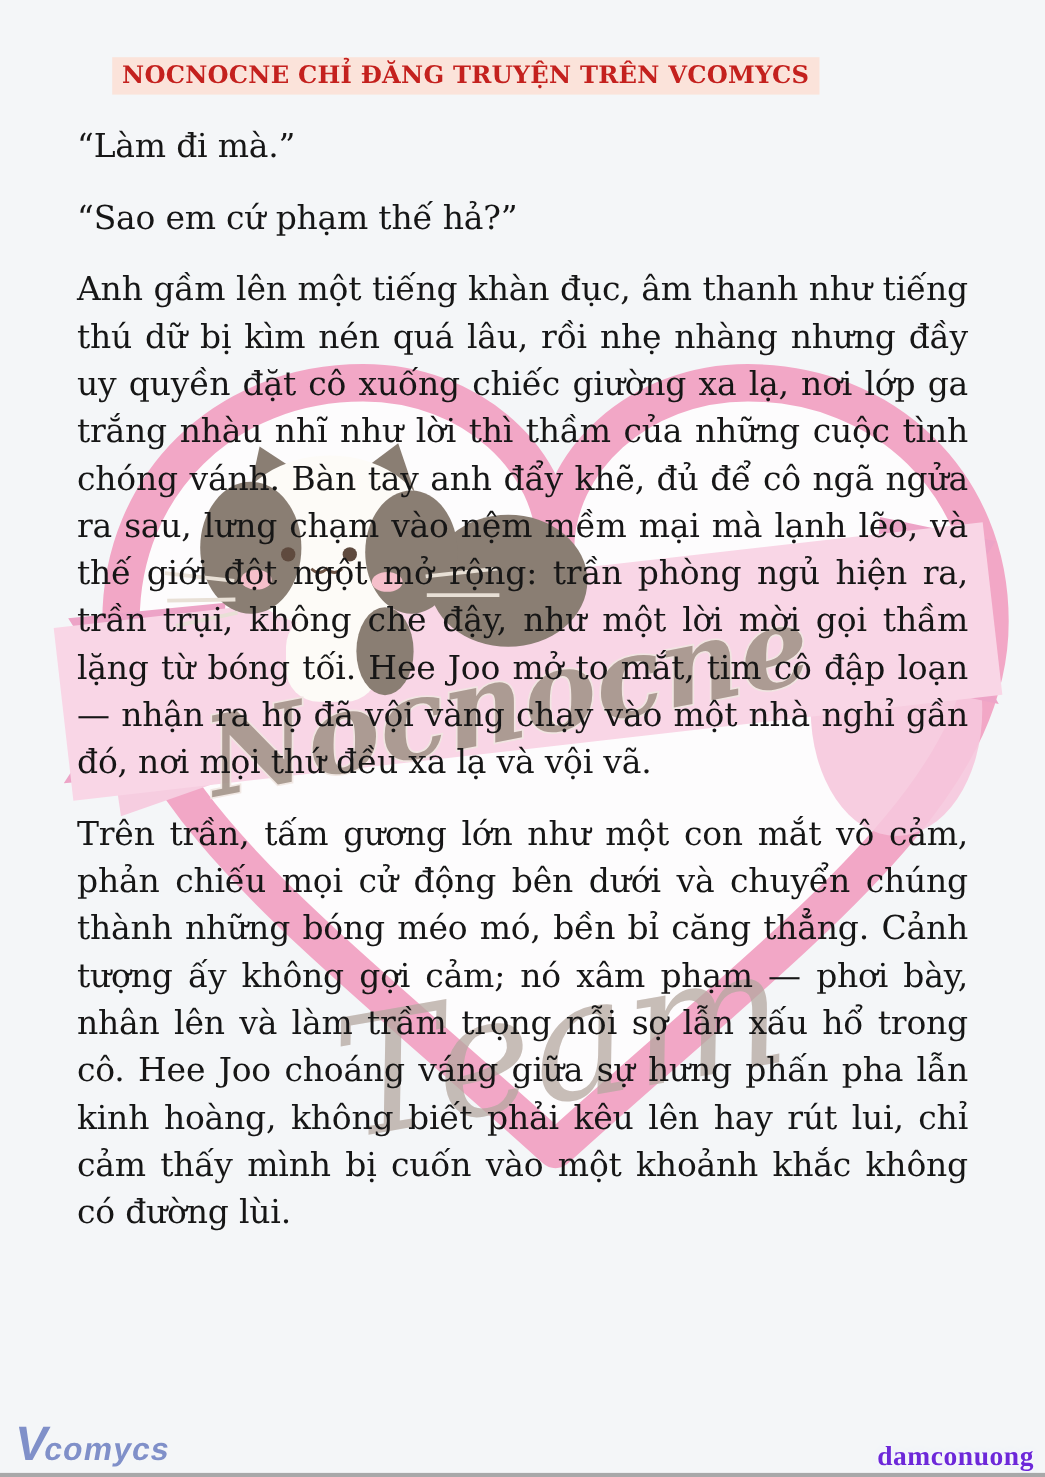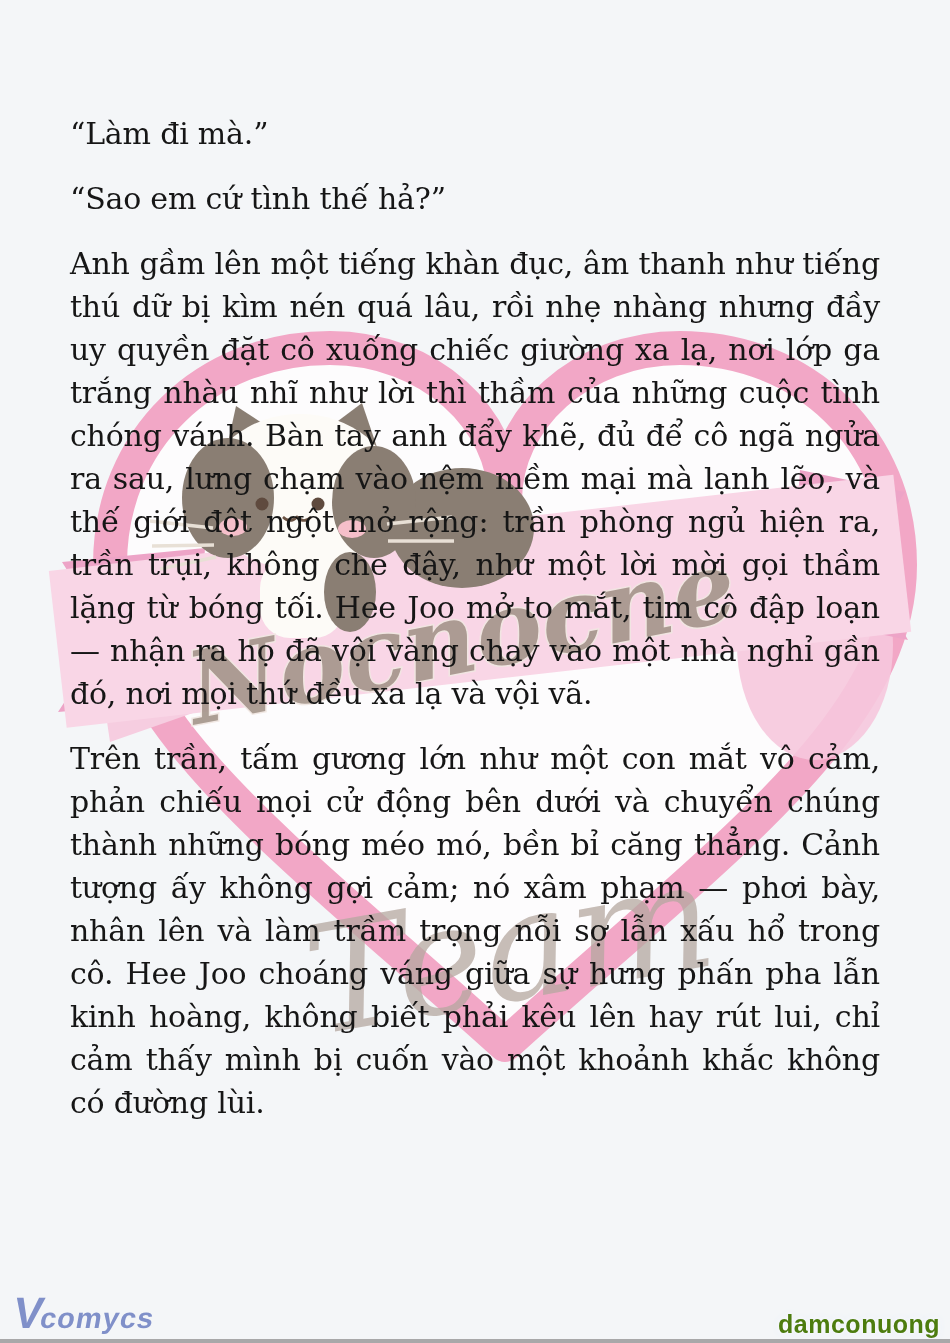--- a/index.html
+++ b/index.html
@@ -39,25 +39,25 @@
     font-family:"Liberation Sans",sans-serif;
     font-weight:bold;
     transform:skewX(-10deg);
     white-space:nowrap;
     line-height:1;
   }
   .vcomycs-logo .big-v{font-size:44px;letter-spacing:-2px;}
   .vcomycs-logo .rest{font-size:29px;letter-spacing:1px;}
   .damconuong-logo{
     position:absolute;right:10px;bottom:4px;
-    font-family:Liberation Sans, sans-serif;
+    font-family:Liberation Serif, serif;
     font-weight:bold;
     font-size:25px;
     letter-spacing:0.5px;
-    color:#4d7c0f;
+    color:#6d28d9;
     text-shadow:0 0 4px #ffffff,0 0 8px #e6edfa;
   }
   .bottom-edge{
     position:absolute;left:0;bottom:0;width:100%;height:4px;
     background:#757575;opacity:0.6;
   }
 </style>
 </head>
 <body>
 
@@ -106,24 +106,25 @@
         <line x1="160" y1="569" x2="216" y2="557"></line>
         <line x1="387" y1="524" x2="452" y2="517"></line>
         <line x1="388" y1="541" x2="454" y2="541"></line>
       </g>
     </g>
 
     <text x="462" y="672" transform="rotate(-11 462 640)" text-anchor="middle" font-family="'DejaVu Serif',serif" font-size="100" font-weight="bold" font-style="italic" fill="#a6978c" stroke="#f1e7e2" stroke-width="3" paint-order="stroke" opacity="0.92">Nocnocne</text>
     <text x="510" y="1000" transform="rotate(-10 510 950)" text-anchor="middle" font-family="'DejaVu Serif',serif" font-size="150" font-style="italic" fill="#b5a8a0" opacity="0.75">Team</text>
   </svg>
 
+  <div class="notice">NOCNOCNE CHỈ ĐĂNG TRUYỆN TRÊN VCOMYCS</div>
 
   <div class="story">
     <p>“Làm đi mà.”</p>
-    <p>“Sao em cứ tình thế hả?”</p>
+    <p>“Sao em cứ phạm thế hả?”</p>
     <p>Anh gầm lên một tiếng khàn đục, âm thanh như tiếng thú dữ bị kìm nén quá lâu, rồi nhẹ nhàng nhưng đầy uy quyền đặt cô xuống chiếc giường xa lạ, nơi lớp ga trắng nhàu nhĩ như lời thì thầm của những cuộc tình chóng vánh. Bàn tay anh đẩy khẽ, đủ để cô ngã ngửa ra sau, lưng chạm vào nệm mềm mại mà lạnh lẽo, và thế giới đột ngột mở rộng: trần phòng ngủ hiện ra, trần trụi, không che đậy, như một lời mời gọi thầm lặng từ bóng tối. Hee Joo mở to mắt, tim cô đập loạn — nhận ra họ đã vội vàng chạy vào một nhà nghỉ gần đó, nơi mọi thứ đều xa lạ và vội vã.</p>
     <p>Trên trần, tấm gương lớn như một con mắt vô cảm, phản chiếu mọi cử động bên dưới và chuyển chúng thành những bóng méo mó, bền bỉ căng thẳng. Cảnh tượng ấy không gợi cảm; nó xâm phạm — phơi bày, nhân lên và làm trầm trọng nỗi sợ lẫn xấu hổ trong cô. Hee Joo choáng váng giữa sự hưng phấn pha lẫn kinh hoàng, không biết phải kêu lên hay rút lui, chỉ cảm thấy mình bị cuốn vào một khoảnh khắc không có đường lùi.</p>
   </div>
 
   <div class="vcomycs-logo">
     <span class="big-v">V</span><span class="rest">comycs</span>
   </div>
   <div class="damconuong-logo">damconuong</div>
 
   <div class="bottom-edge"></div>

